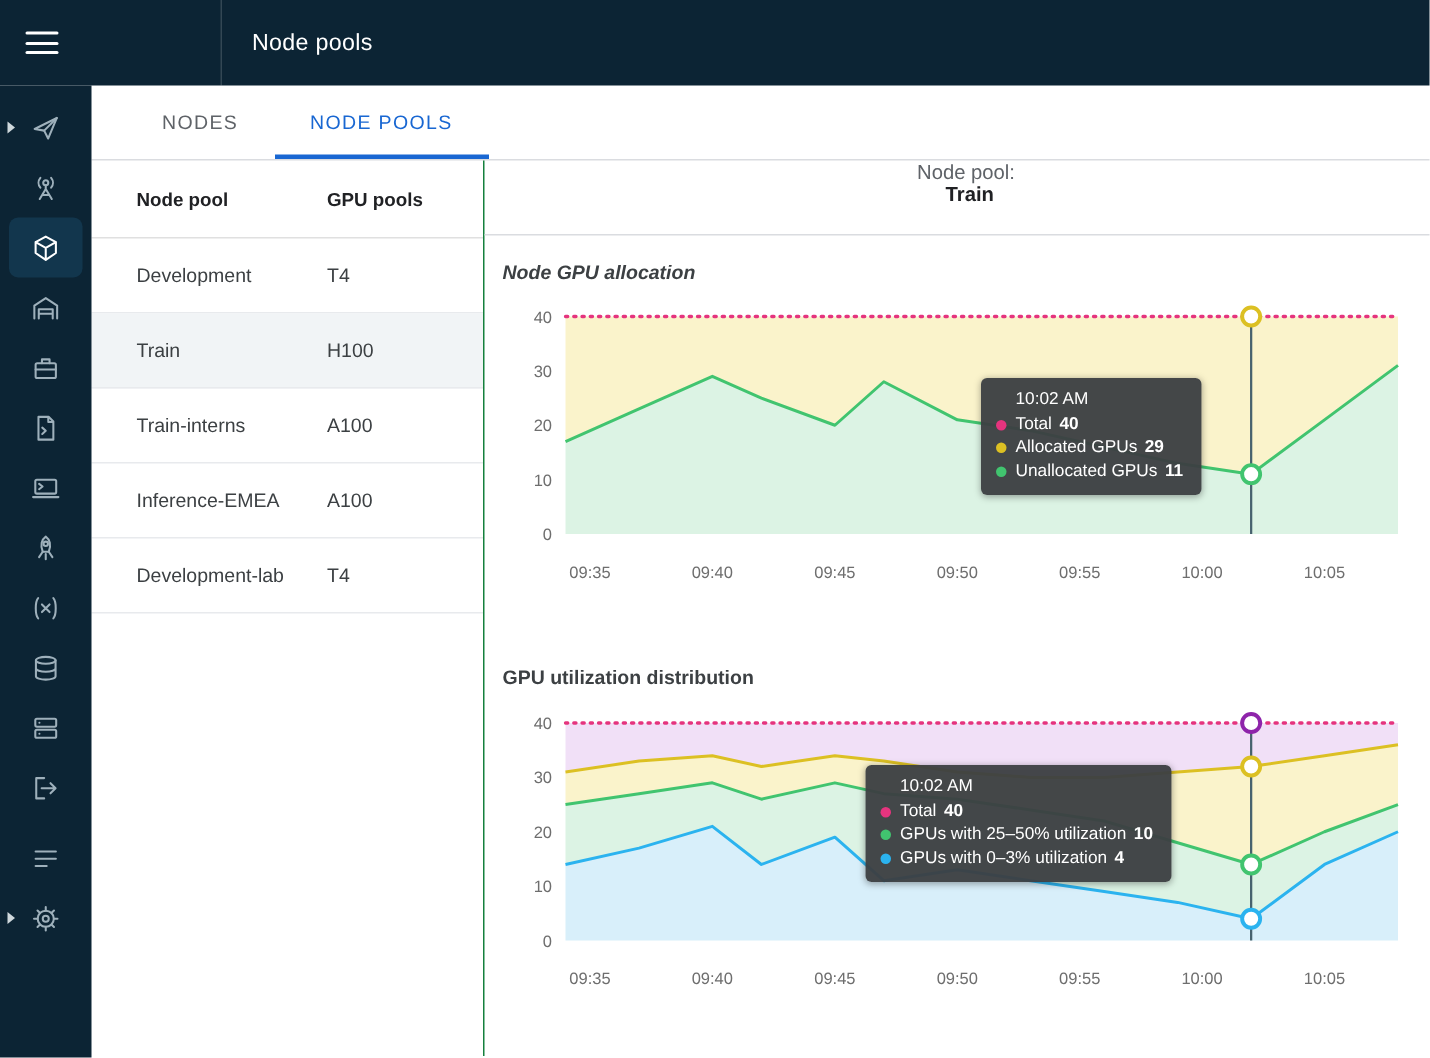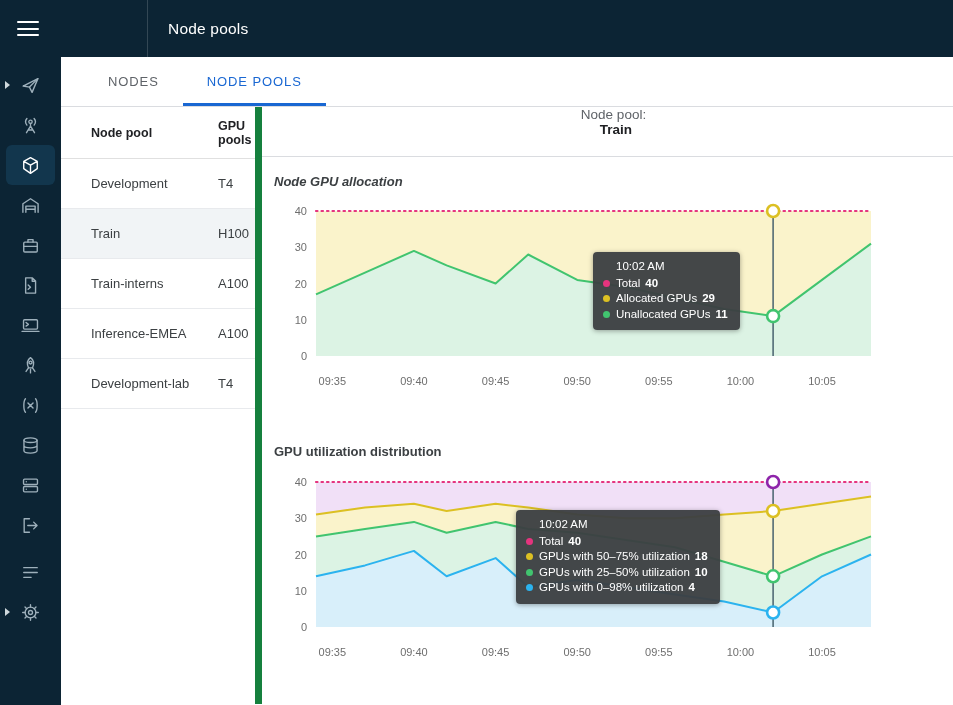--- a/index.html
+++ b/index.html
@@ -38,21 +38,21 @@
   
   .main { position:absolute; left:61px; top:57px; width:892px; height:648px; background:#fff; }
   .tabbar { height:50px; border-bottom:1px solid #dadce0; display:flex; align-items:stretch; padding-left:23px; }
   .tab {
     display:flex; align-items:center; padding:0 24px; font-size:13px; letter-spacing:.9px;
     font-weight:normal; color:#5f6368; cursor:pointer;
   }
   .tab.active { color:#1967d2; box-shadow:inset 0 -3px 0 #1967d2; }
   .body-row { display:flex; height:597px; }
   
-  .pool-panel { width:201px; flex:none; border-right:7px solid #15803d; }
+  .pool-panel { width:262px; flex:none; border-right:1px solid #15803d; }
   .pool-head {
     display:flex; height:52px; align-items:center; border-bottom:1px solid #e0e0e0;
     font-size:12.5px; font-weight:bold; color:#202124;
   }
   .c1 { width:157px; padding-left:30px; }
   .c2 { flex:1; }
   .pool-row {
     display:flex; height:50px; align-items:center; border-bottom:1px solid #e8eaed;
     font-size:13px; color:#3c4043; cursor:pointer;
   }
@@ -327,32 +327,27 @@
               <circle cx="501.1" cy="8.0" r="6" fill="#fff" stroke="#8e24aa" stroke-width="2.6"></circle>
             </svg>
           <div class="tooltip tip1" id="tip1">
               <div class="tip-time">10:02 AM</div>
               <div class="tip-row">
                 <span class="dot" style="background:#e5347e"></span>
                 <span class="lbl">Total</span>
                 <span class="val">40</span>
               </div>
               <div class="tip-row">
-                <span class="dot" style="background:#dcc023"></span>
-                <span class="lbl">GPUs with 50–75% utilization</span>
-                <span class="val">18</span>
-              </div>
-              <div class="tip-row">
                 <span class="dot" style="background:#41c46f"></span>
                 <span class="lbl">GPUs with 25–50% utilization</span>
                 <span class="val">10</span>
               </div>
               <div class="tip-row">
                 <span class="dot" style="background:#2bb3ef"></span>
-                <span class="lbl">GPUs with 0–98% utilization</span>
+                <span class="lbl">GPUs with 0–3% utilization</span>
                 <span class="val">4</span>
               </div>
             </div>
         </div>
       </div>
     </section>
   </div>
 </main>
 
 </body></html>

